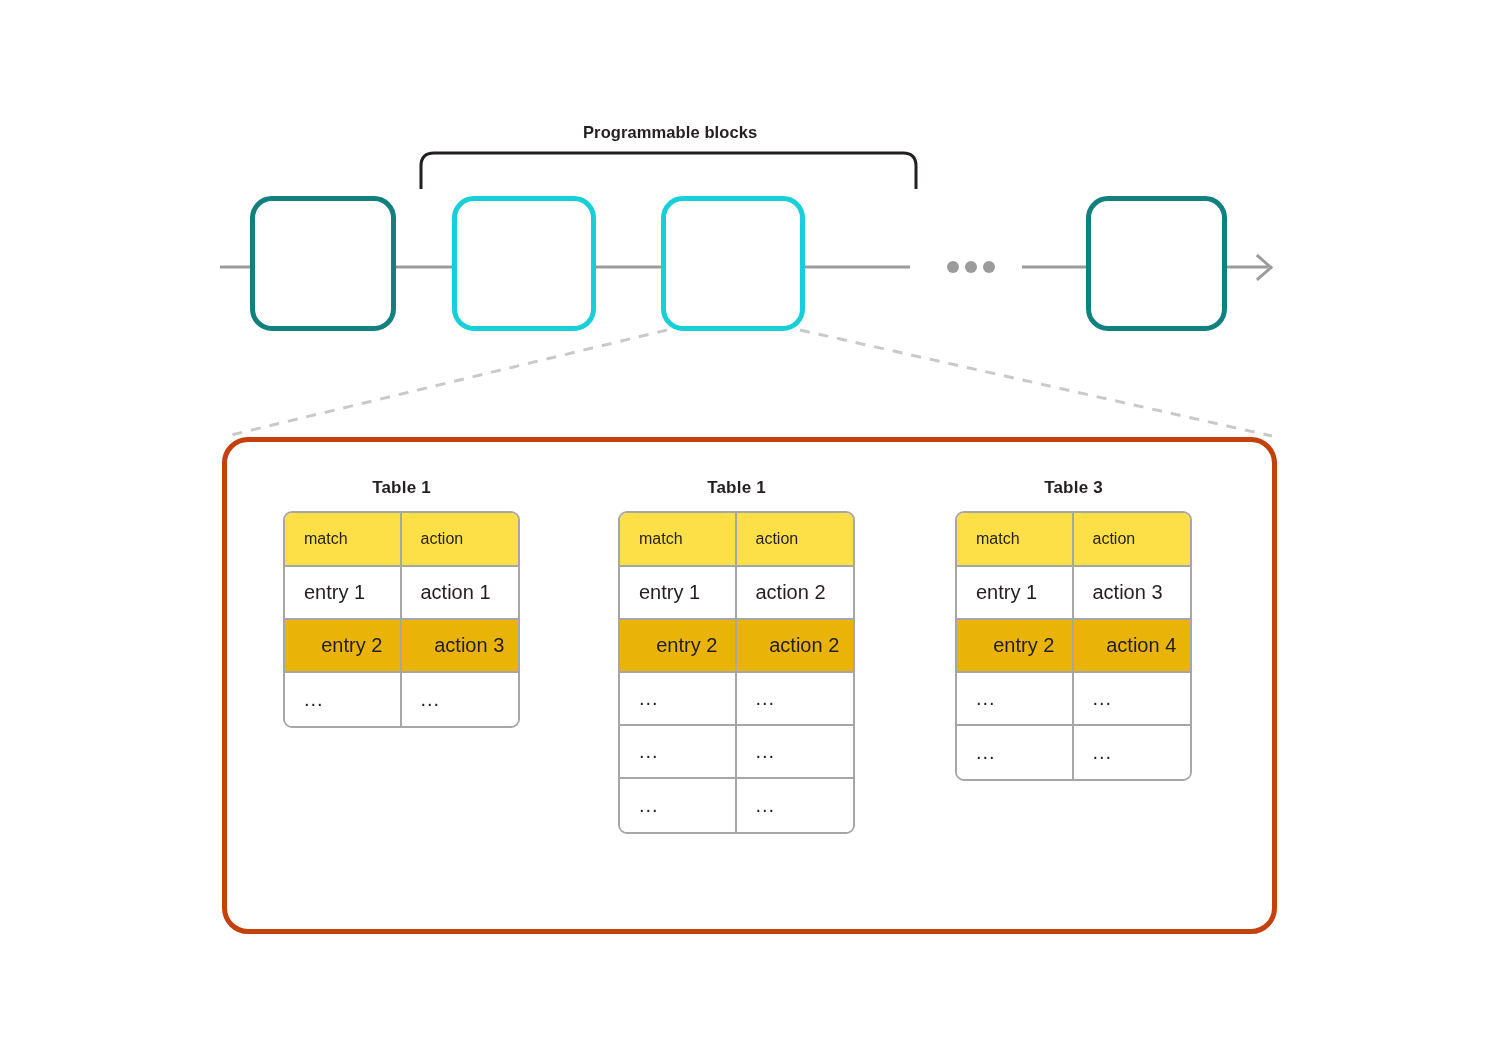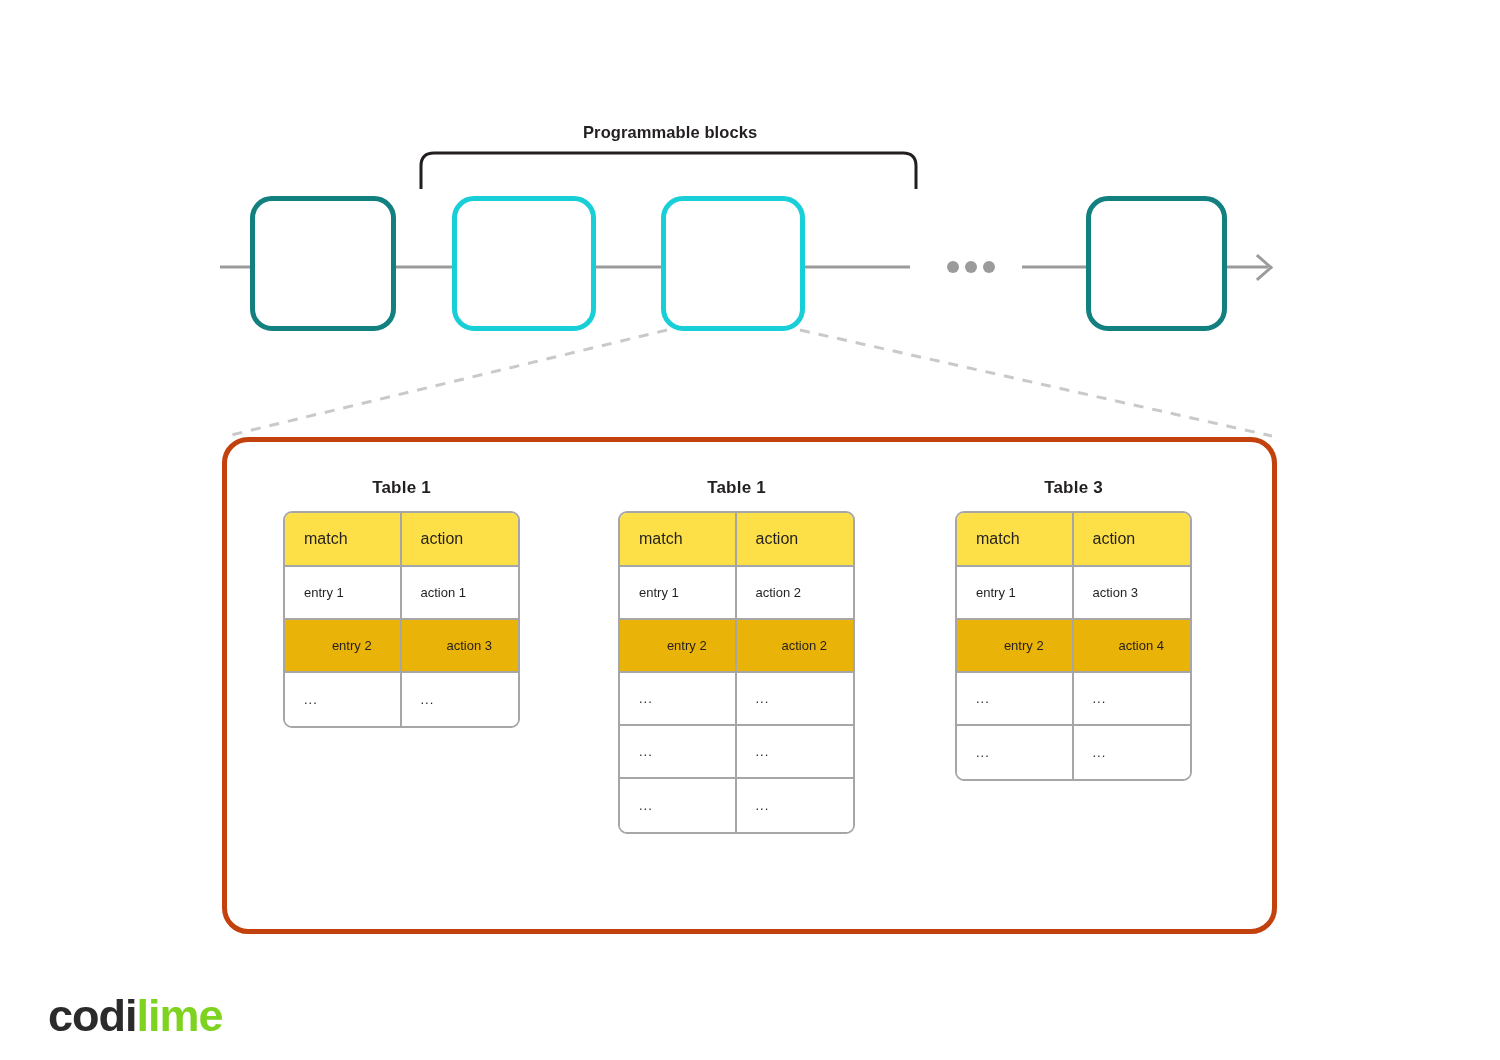--- a/index.html
+++ b/index.html
@@ -23,21 +23,21 @@
   #zoom-container{position:absolute;left:222px;top:429px;width:1055px;height:497px;
                   border:5px solid #c2410c;border-radius:26px;background:#fff;box-sizing:border-box;}
 
   
   .table-group{position:absolute;}
   .table-title{font-size:17px;font-weight:bold;text-align:center;color:#231f20;
                margin-bottom:13px;letter-spacing:.2px;}
   .mtable{border-collapse:separate;border-spacing:0;width:237px;
           border:2px solid #a6a6a6;border-radius:9px;overflow:hidden;background:#fff;}
   .mtable td{height:53px;box-sizing:border-box;padding:0 0 0 19px;
-             font-size:13px;color:#231f20;vertical-align:middle;
+             font-size:20px;color:#231f20;vertical-align:middle;
              border-right:2px solid #a6a6a6;border-bottom:2px solid #a6a6a6;width:50%;}
   .mtable td:last-child{border-right:none;}
   .mtable tr:last-child td{border-bottom:none;}
   .mtable tr.hdr td{background:#fde047;font-size:16px;height:54px;}
   .mtable tr.alt td{background:#eab308;text-align:center;}
   .mtable tr.plain td{background:#ffffff;}
   .ell{letter-spacing:1px;}
 
   
   #logo{position:absolute;left:48px;top:985px;font-size:45px;font-weight:bold;
@@ -173,17 +173,14 @@
         <tr class="plain">
           <td class="ell">...</td>
           <td class="ell">...</td>
         </tr>
       </tbody>
         </table>
     </div>
 
   </div>
 
-  <div id="logo">
-    <span class="codi">codi</span><span class="lime">lime</span>
-  </div>
 
 </div>
 
 </body></html>

